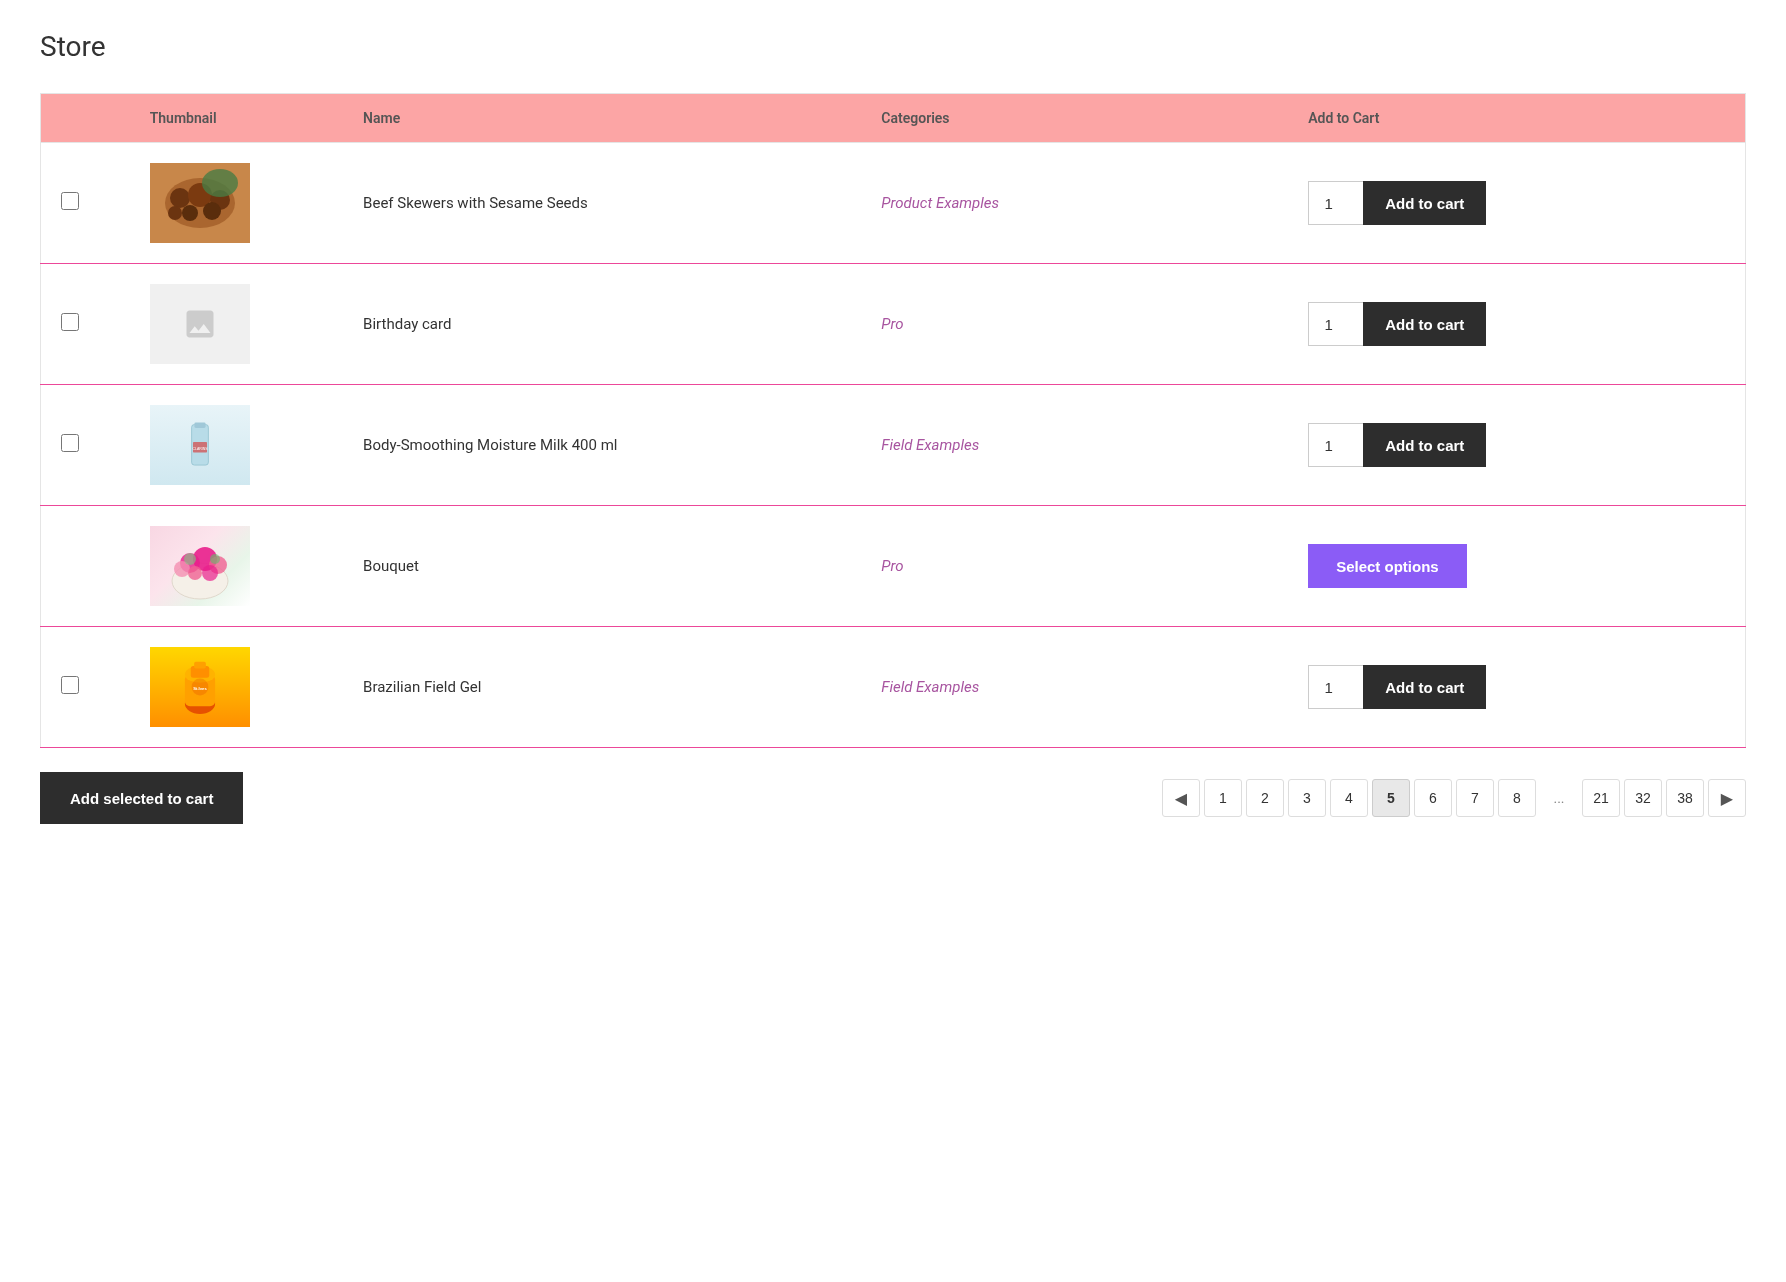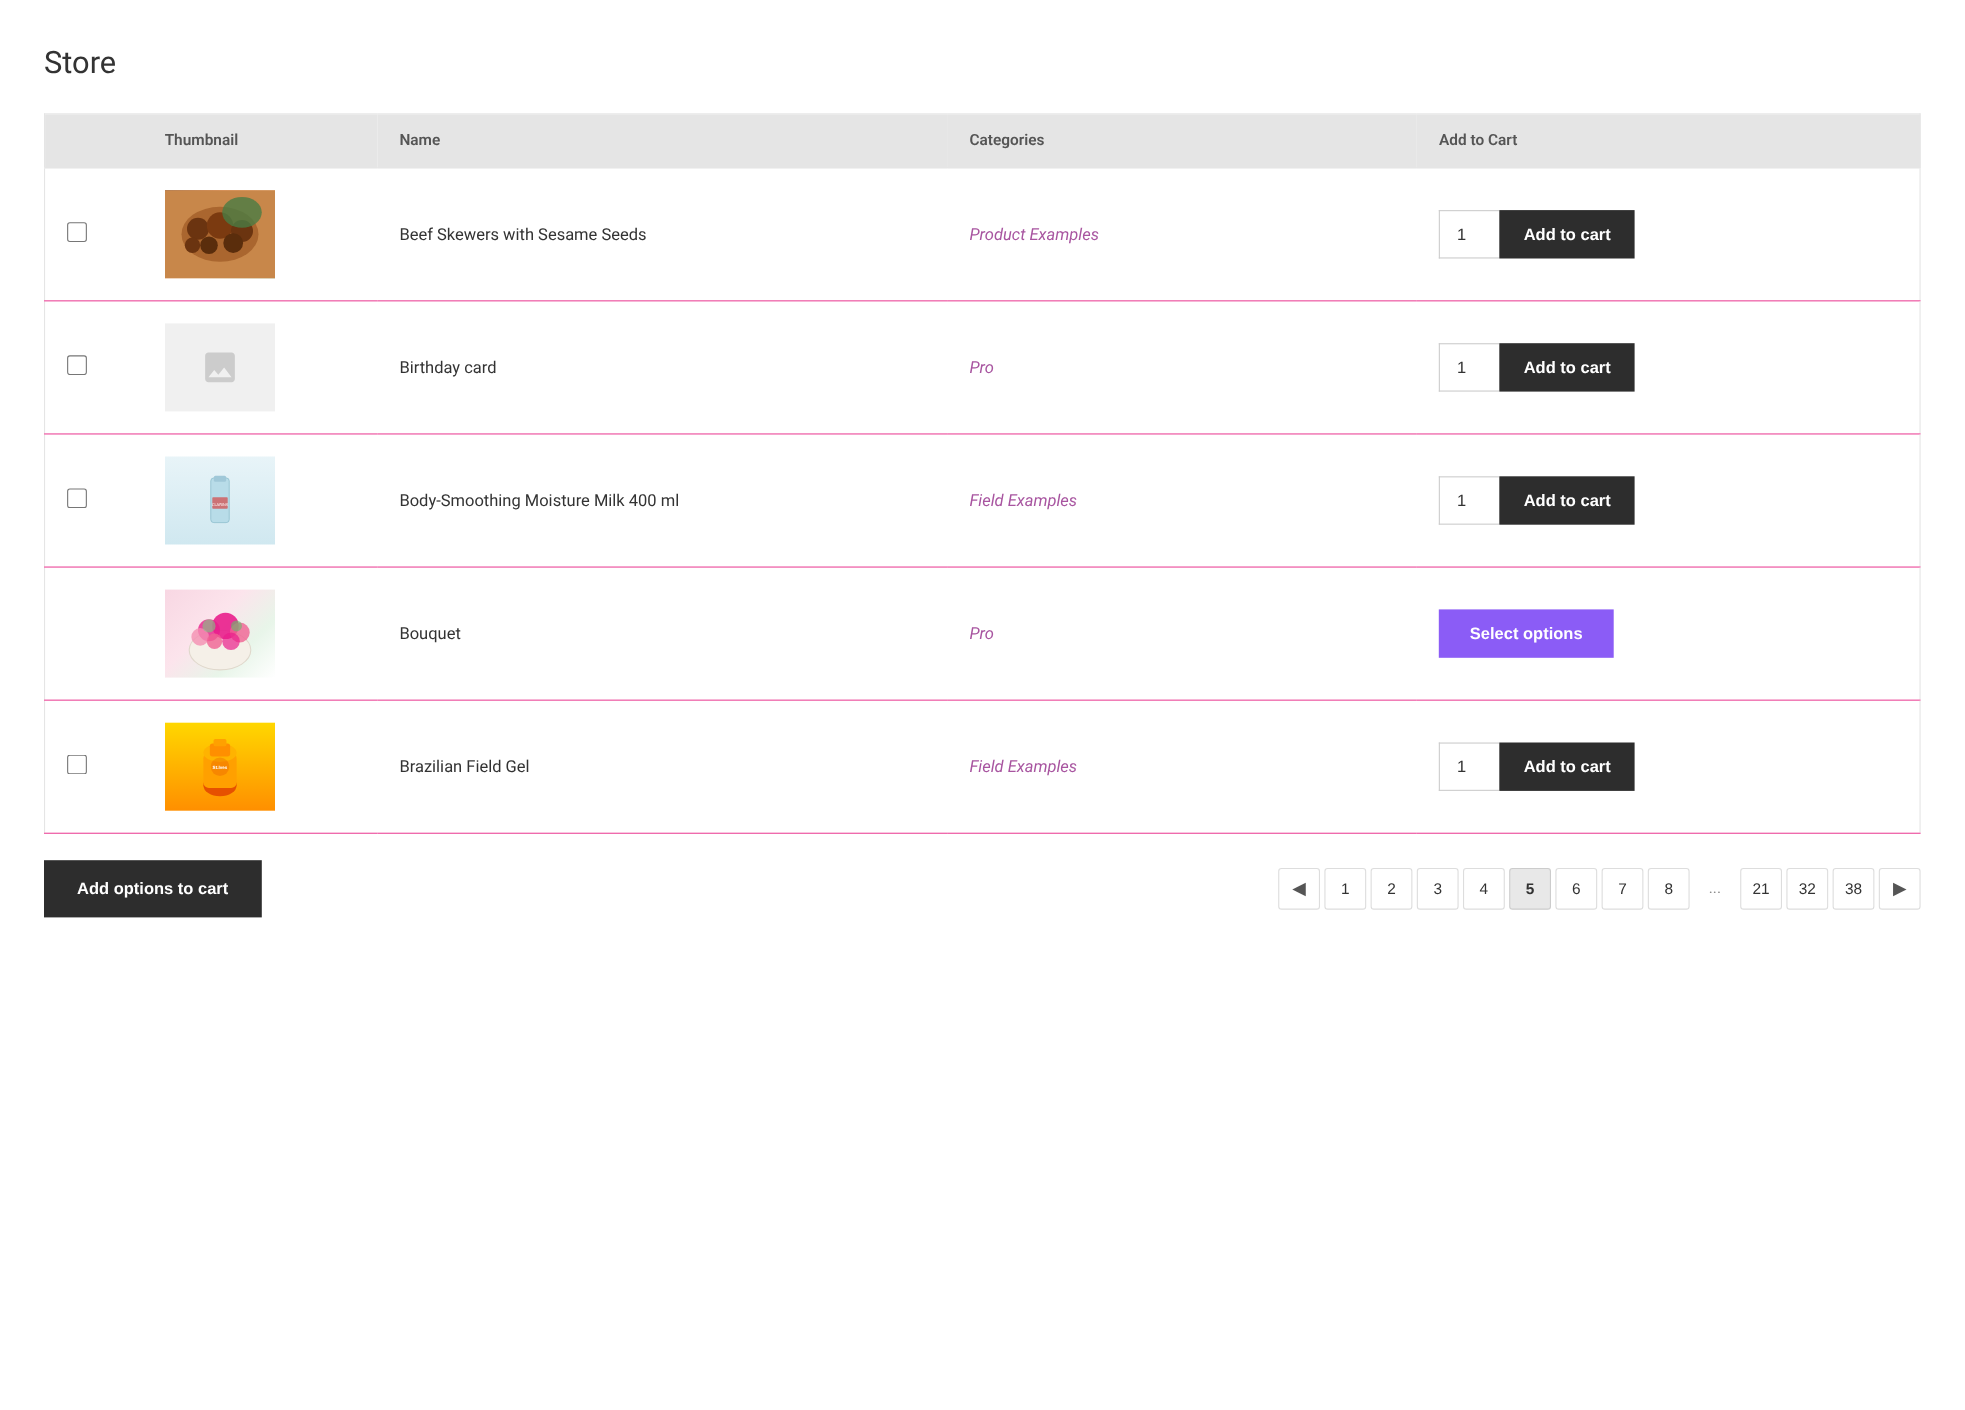--- a/index.html
+++ b/index.html
@@ -3,37 +3,37 @@
   <meta charset="utf-8">
   <style>
     * { box-sizing: border-box; margin: 0; padding: 0; }
     body {
       font-family: -apple-system, BlinkMacSystemFont, "Segoe UI", Roboto, sans-serif;
       background: #fff;
       color: #333;
       font-size: 15px;
     }
     .page-wrapper {
-      padding: 40px 40px;
+      padding: 30px 40px;
       max-width: 1786px;
     }
     h1 {
       font-size: 28px;
       font-weight: 400;
       color: #333;
       margin-bottom: 30px;
     }
     .store-table {
       width: 100%;
       border-collapse: collapse;
       border: 1px solid #e5e5e5;
       background: #fff;
     }
     .store-table thead tr {
-      background: #e5e5e5;
+      background: #fca5a5;
     }
     .store-table thead th {
       padding: 16px 20px;
       text-align: left;
       font-weight: 600;
       color: #555;
       font-size: 14px;
       border-bottom: 1px solid #e5e5e5;
     }
     .store-table tbody tr {
@@ -330,21 +330,21 @@
             <div class="add-to-cart-group">
               <input type="number" class="qty-input" min="1" value="1" style="">
               <button class="add-cart-btn">Add to cart</button>
             </div>
           </td>
         </tr>
       </tbody>
   </table>
 
   <div class="bottom-bar">
-    <button class="add-selected-btn">Add options to cart</button>
+    <button class="add-selected-btn">Add selected to cart</button>
     <div class="pagination" id="pagination-container">
     <button class="page-btn arrow">◀</button>
         <button class="page-btn">1</button>
         <button class="page-btn">2</button>
         <button class="page-btn">3</button>
         <button class="page-btn">4</button>
         <button class="page-btn active">5</button>
         <button class="page-btn">6</button>
         <button class="page-btn">7</button>
         <button class="page-btn">8</button>

